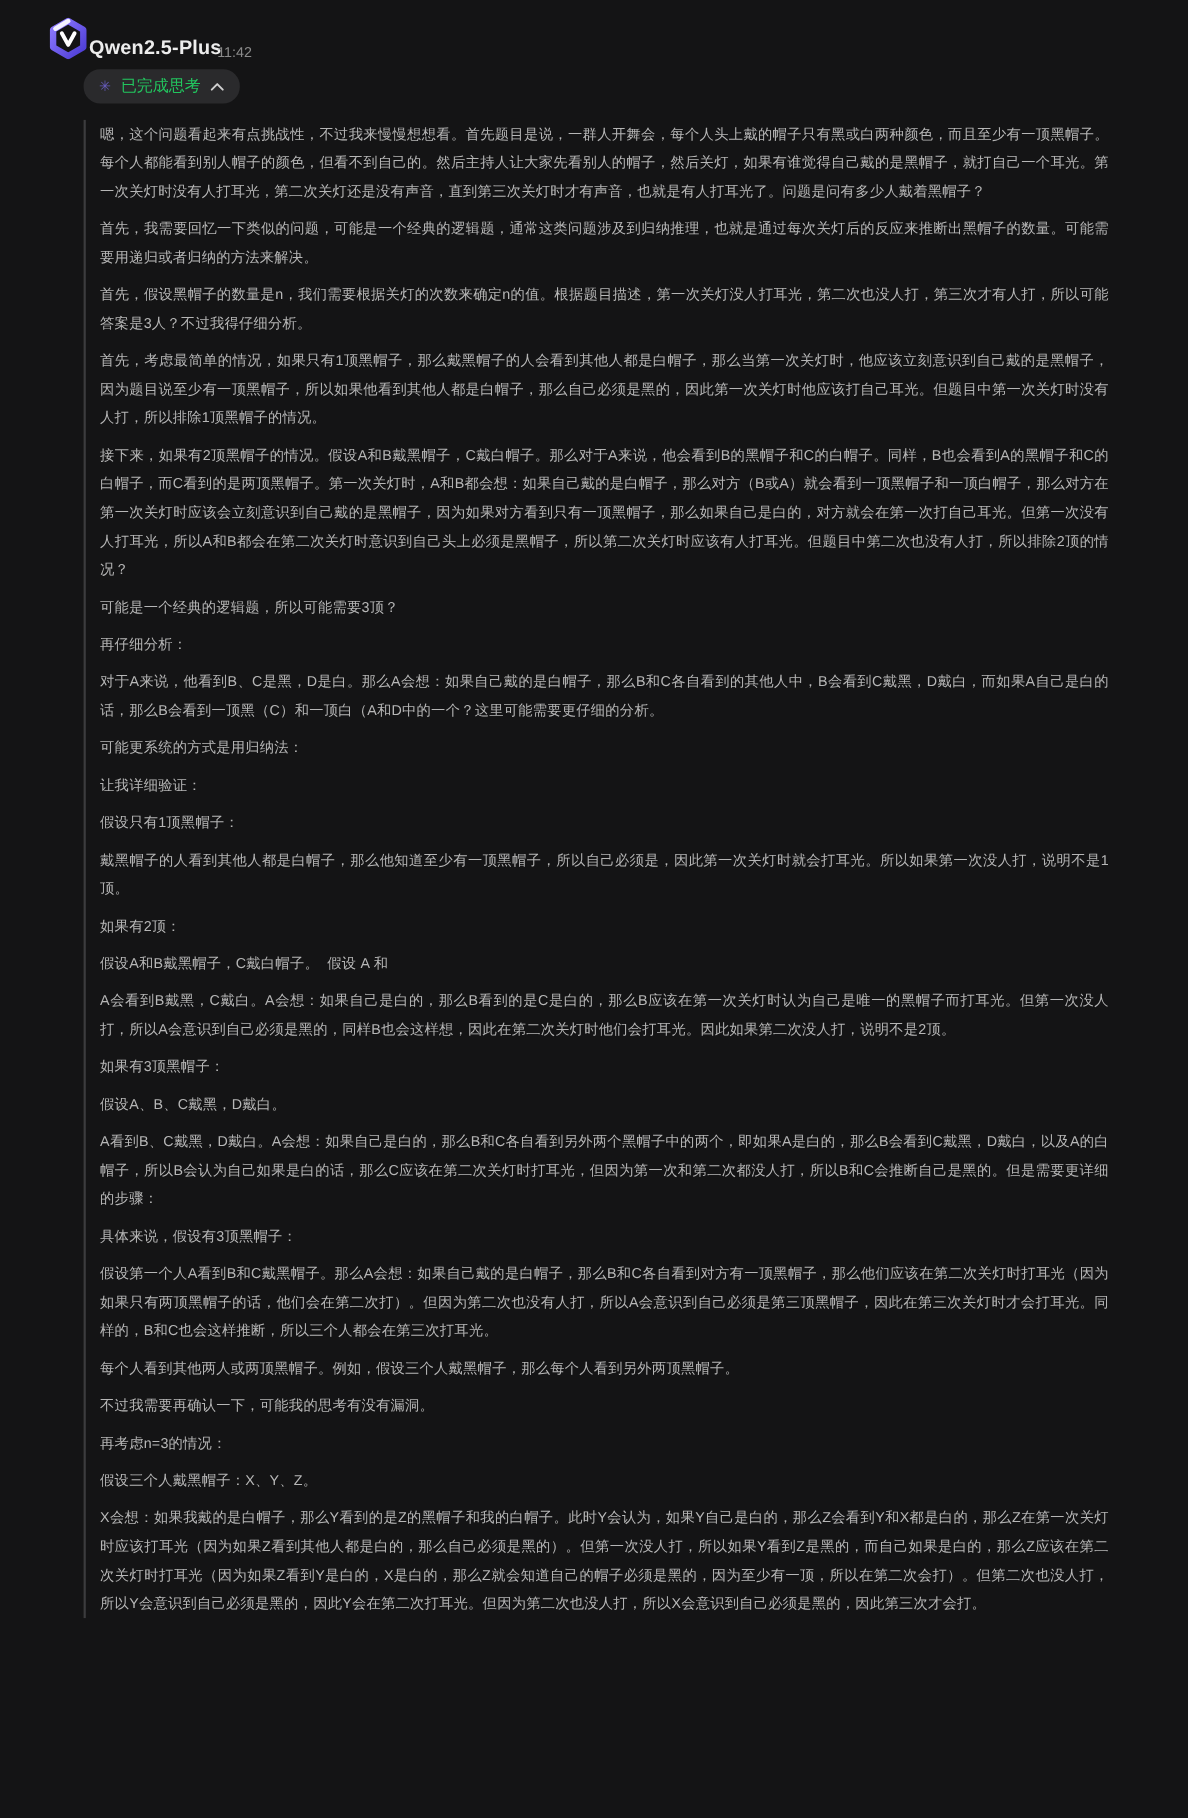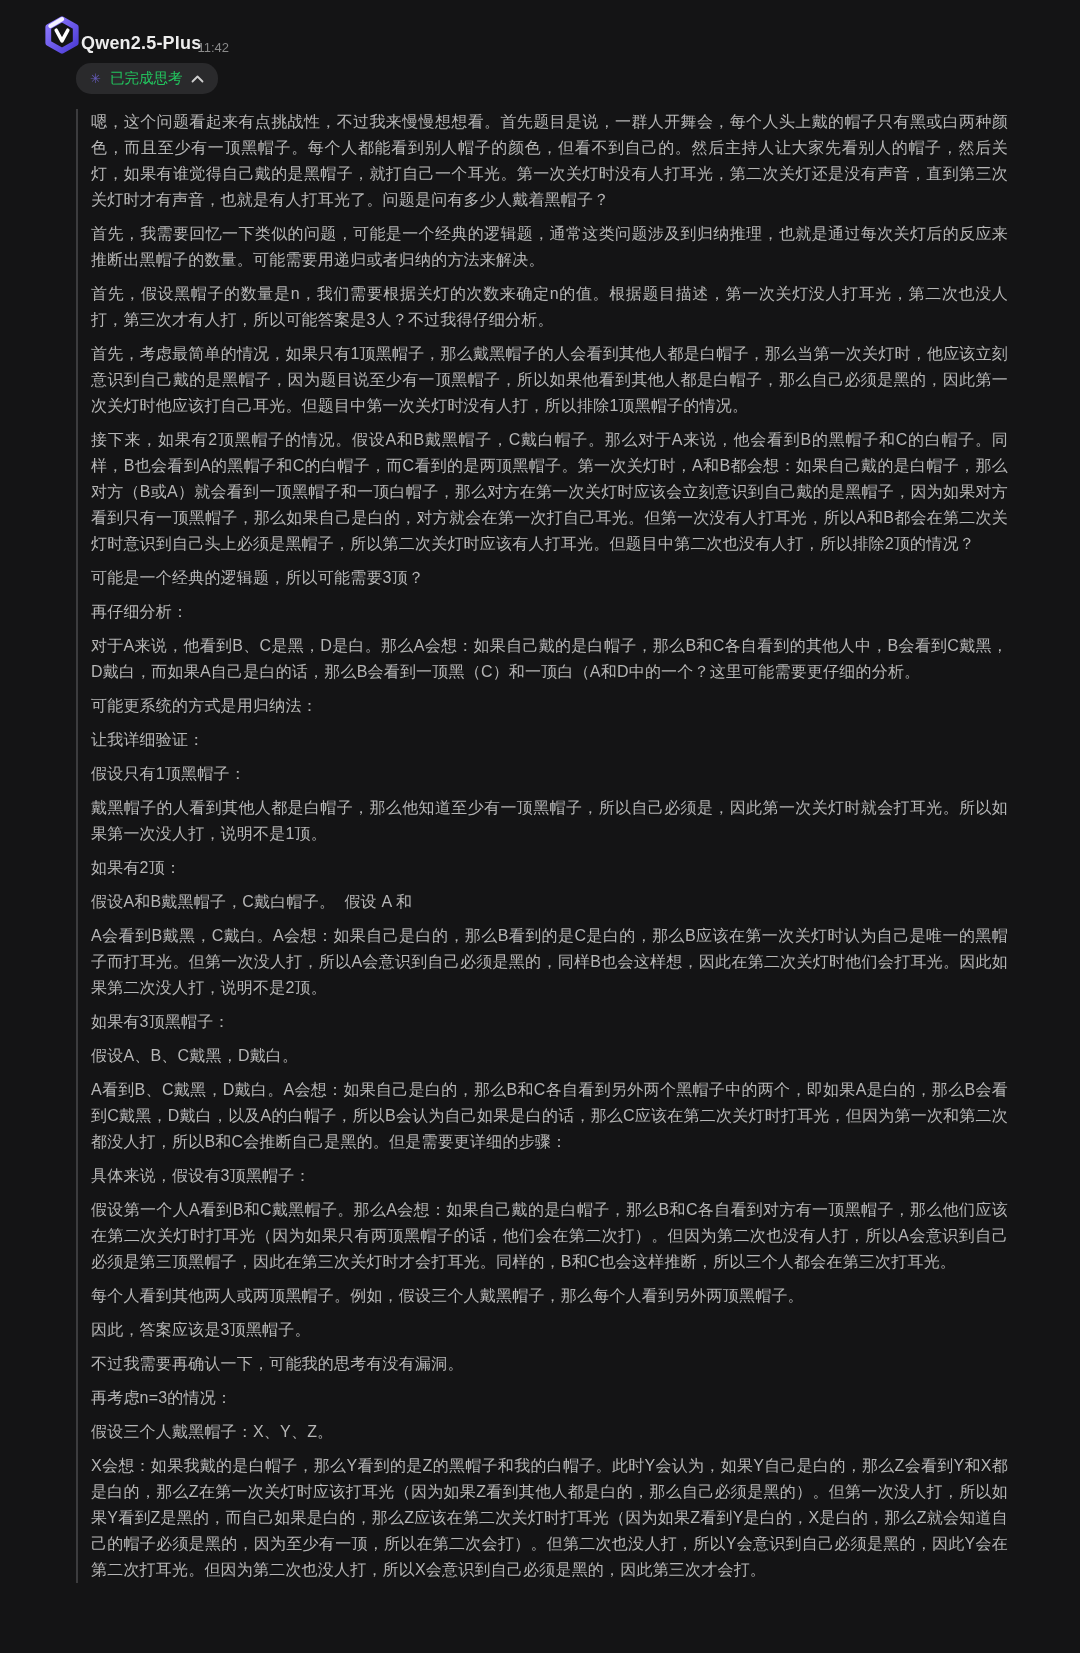--- a/index.html
+++ b/index.html
@@ -30,21 +30,21 @@
   .sparkle { color:#6f63d2; font-size:13px; opacity:0.85; line-height:1; }
   .pill-label { color:#22c55e; }
   .chev { display:block; }
 
   .thinking-content {
     margin-top:15px;
     border-left:2px solid #3c3c3e;
     padding-left:13px;
   }
   .thought-p {
-    font-size:16px;
+    font-size:13px;
     line-height:26px;
     color:#b6b6b6;
     margin:0 0 8px 0;
     letter-spacing:0.2px;
     white-space:pre-wrap;
     text-align:justify;
   }
   .thought-p:last-child { margin-bottom:0; }
 </style>
 </head>
@@ -93,20 +93,19 @@
         <p class="thought-p">戴黑帽子的人看到其他人都是白帽子，那么他知道至少有一顶黑帽子，所以自己必须是，因此第一次关灯时就会打耳光。所以如果第一次没人打，说明不是1顶。</p>
         <p class="thought-p">如果有2顶：</p>
         <p class="thought-p">假设A和B戴黑帽子，C戴白帽子。  假设 A 和</p>
         <p class="thought-p">A会看到B戴黑，C戴白。A会想：如果自己是白的，那么B看到的是C是白的，那么B应该在第一次关灯时认为自己是唯一的黑帽子而打耳光。但第一次没人打，所以A会意识到自己必须是黑的，同样B也会这样想，因此在第二次关灯时他们会打耳光。因此如果第二次没人打，说明不是2顶。</p>
         <p class="thought-p">如果有3顶黑帽子：</p>
         <p class="thought-p">假设A、B、C戴黑，D戴白。</p>
         <p class="thought-p">A看到B、C戴黑，D戴白。A会想：如果自己是白的，那么B和C各自看到另外两个黑帽子中的两个，即如果A是白的，那么B会看到C戴黑，D戴白，以及A的白帽子，所以B会认为自己如果是白的话，那么C应该在第二次关灯时打耳光，但因为第一次和第二次都没人打，所以B和C会推断自己是黑的。但是需要更详细的步骤：</p>
         <p class="thought-p">具体来说，假设有3顶黑帽子：</p>
         <p class="thought-p">假设第一个人A看到B和C戴黑帽子。那么A会想：如果自己戴的是白帽子，那么B和C各自看到对方有一顶黑帽子，那么他们应该在第二次关灯时打耳光（因为如果只有两顶黑帽子的话，他们会在第二次打）。但因为第二次也没有人打，所以A会意识到自己必须是第三顶黑帽子，因此在第三次关灯时才会打耳光。同样的，B和C也会这样推断，所以三个人都会在第三次打耳光。</p>
         <p class="thought-p">每个人看到其他两人或两顶黑帽子。例如，假设三个人戴黑帽子，那么每个人看到另外两顶黑帽子。</p>
-        <p class="thought-p">因此，答案应该是3顶黑帽子。</p>
         <p class="thought-p">不过我需要再确认一下，可能我的思考有没有漏洞。</p>
         <p class="thought-p">再考虑n=3的情况：</p>
         <p class="thought-p">假设三个人戴黑帽子：X、Y、Z。</p>
         <p class="thought-p">X会想：如果我戴的是白帽子，那么Y看到的是Z的黑帽子和我的白帽子。此时Y会认为，如果Y自己是白的，那么Z会看到Y和X都是白的，那么Z在第一次关灯时应该打耳光（因为如果Z看到其他人都是白的，那么自己必须是黑的）。但第一次没人打，所以如果Y看到Z是黑的，而自己如果是白的，那么Z应该在第二次关灯时打耳光（因为如果Z看到Y是白的，X是白的，那么Z就会知道自己的帽子必须是黑的，因为至少有一顶，所以在第二次会打）。但第二次也没人打，所以Y会意识到自己必须是黑的，因此Y会在第二次打耳光。但因为第二次也没人打，所以X会意识到自己必须是黑的，因此第三次才会打。</p>
       </div>
   </div>
 </div>
 
 </body></html>

